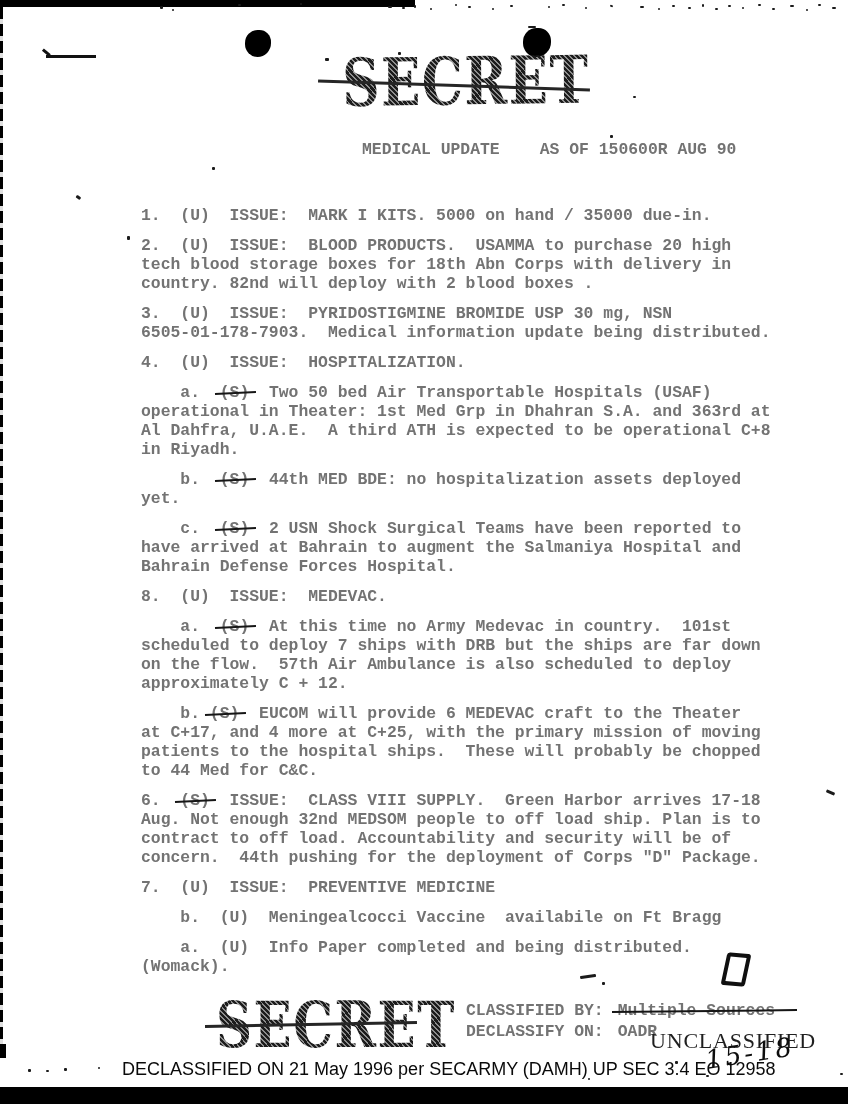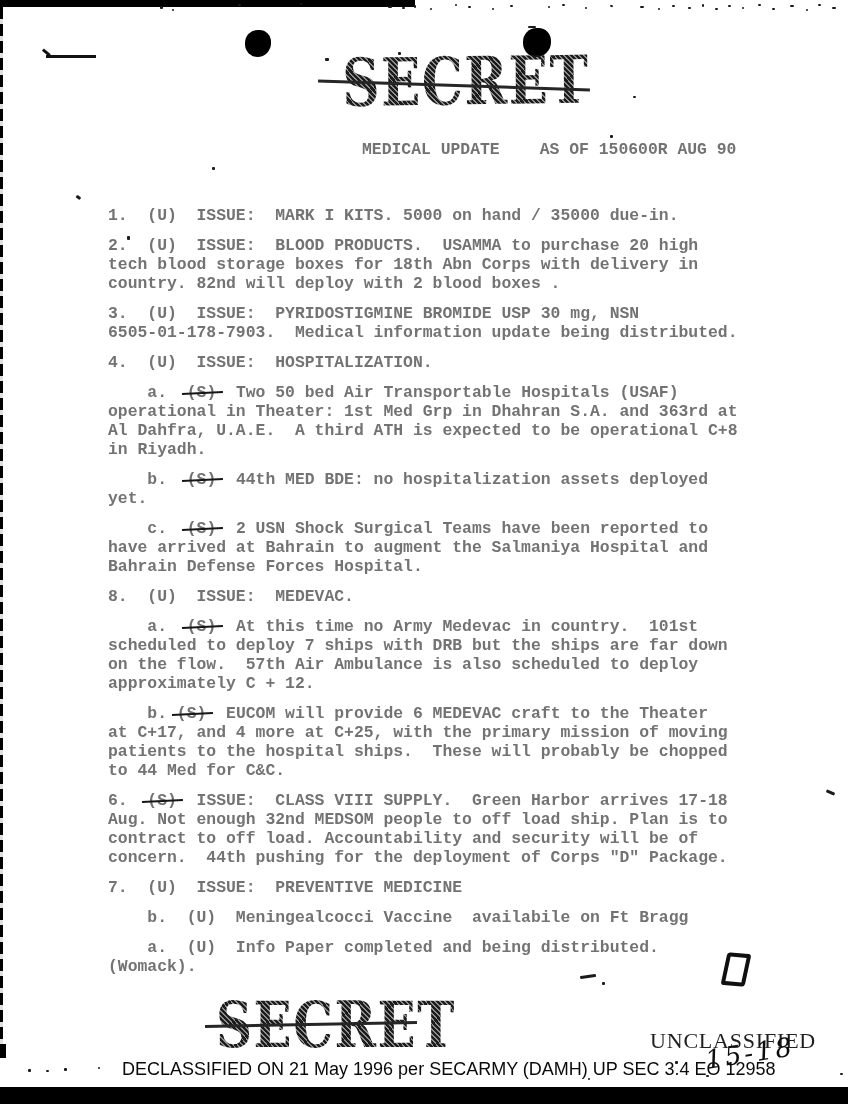--- a/index.html
+++ b/index.html
@@ -27,21 +27,21 @@
   .stamp-top{left:342px;top:50px;font-size:66px;letter-spacing:2px;transform:scale(.78,1) rotate(-.6deg);}
   .stamp-bottom{left:216px;top:993px;font-size:64px;letter-spacing:2px;transform:scale(.78,1);}
   .strike-line{position:absolute;background:#262626;height:3px;}
   .strike-top{left:318px;top:84px;width:272px;transform:rotate(1.9deg);}
   .strike-bottom{left:205px;top:1023px;width:212px;transform:rotate(-1.1deg);}
   
   .tw{font:700 16.4px/19px "Liberation Mono","DejaVu Sans Mono",monospace;color:#737373;}
   .heading{position:absolute;left:362px;top:140px;white-space:pre;}
   .heading .asof{margin-left:40px;}
   .doc-body{position:absolute;left:108px;top:206px;}
-  .line{white-space:pre;}
+  .line{white-space:pre;margin-left:33px;}
   .line.para:not(:first-child){margin-top:11px;}
   .struck{position:relative;display:inline-block;}
   .struck::after{content:'';position:absolute;left:-5px;right:-6px;top:46%;height:2.4px;
                  background:#161616;transform:rotate(-3deg);}
   .struck.wide::after{right:-22px;left:-6px;transform:rotate(-.6deg);}
   
   .footer-mono{position:absolute;left:433px;top:1000px;}
   .footer-mono .line{line-height:21px;}
   .footer-mono .val{margin-left:14px;}
   .unclassified{position:absolute;left:650px;top:1028px;font-family:"Liberation Serif","DejaVu Serif",serif;
@@ -155,18 +155,22 @@
       <div class="line"><span>concern.  44th pushing for the deployment of Corps "D" Package.</span><span></span></div>
       <div class="line para"><span>7.  (U)  ISSUE:  PREVENTIVE MEDICINE</span><span></span></div>
       <div class="line para"><span>    b.  (U)  Meningealcocci Vaccine  availabile on Ft Bragg</span><span></span></div>
       <div class="line para"><span>    a.  (U)  Info Paper completed and being distributed.</span><span></span></div>
       <div class="line"><span>(Womack).</span><span></span></div>
     </div>
 
   <div class="stamp stamp-bottom">SECRET</div>
   <div class="strike-line strike-bottom"></div>
 
+  <div class="footer-mono tw">
+    <div class="line"><span>CLASSIFIED BY:</span><span class="val struck wide">Multiple Sources</span></div>
+    <div class="line"><span>DECLASSIFY ON:</span><span class="val">OADR</span></div>
+  </div>
 
   <div class="unclassified">UNCLASSIFIED</div>
   <div class="pagenum">15-18</div>
   <div class="declass-note">DECLASSIFIED ON 21 May 1996 per SECARMY (DAMH) UP SEC 3.4 EO 12958</div>
 
 </div>
 
 </body></html>

